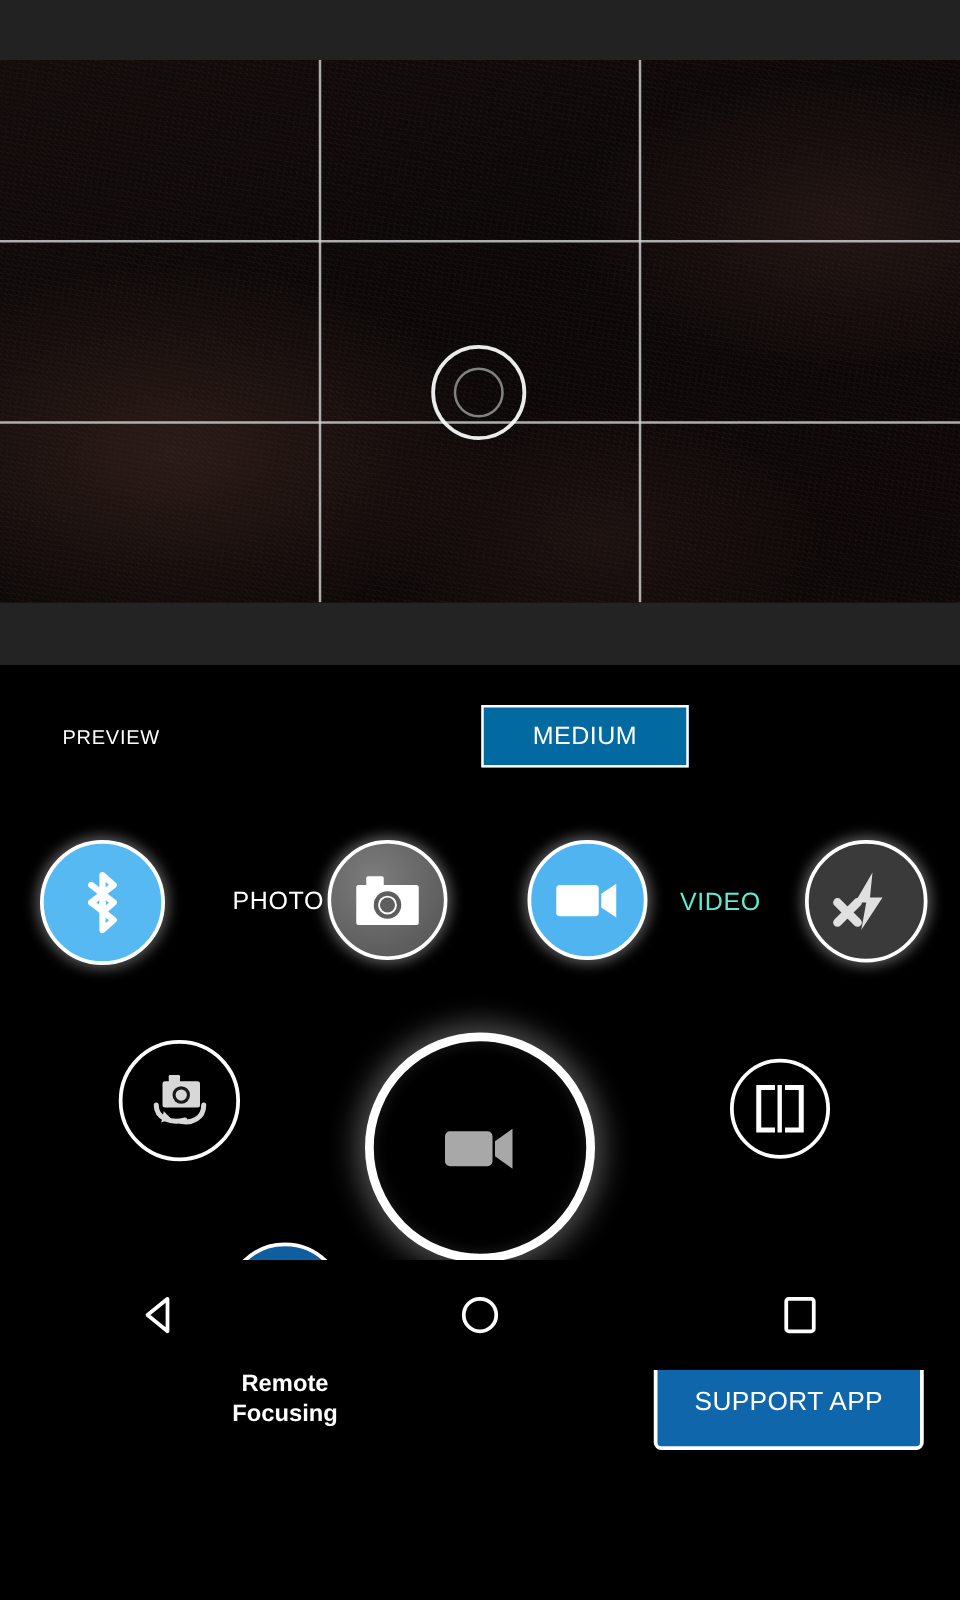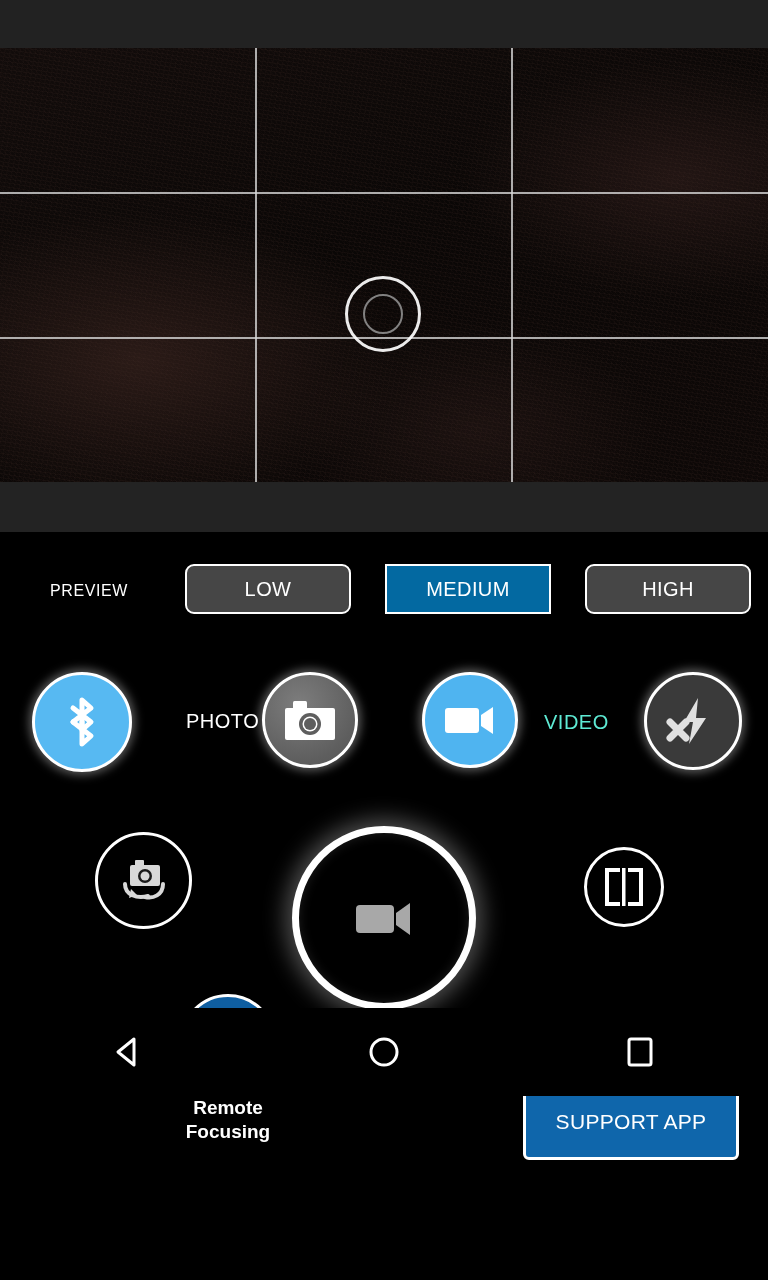--- a/index.html
+++ b/index.html
@@ -175,23 +175,21 @@
       <div class="focus-ring-inner"></div>
     </div>
   </div>
 
   <div class="letterbox"></div>
 
   <div class="controls">
 
     <div class="quality-row">
       <div class="preview-label">PREVIEW</div>
-      <div class="qbtn q-low">LOW</div>
       <div class="qbtn q-med selected">MEDIUM</div>
-      <div class="qbtn q-high">HIGH</div>
     </div>
 
     <div class="mode-row">
 
       <div class="circle-btn bt-btn">
         <span>
           <svg width="46" height="56" viewBox="0 0 46 56">
             <path d="M14 14 L32 28 L23 36 L23 6 L32 14 L14 28" fill="none" stroke="#ffffff" stroke-width="5" stroke-linejoin="round" stroke-linecap="round"></path>
             <path d="M23 28 L23 50 L32 42 L14 28" fill="none" stroke="#ffffff" stroke-width="5" stroke-linejoin="round" stroke-linecap="round"></path>
           </svg>

